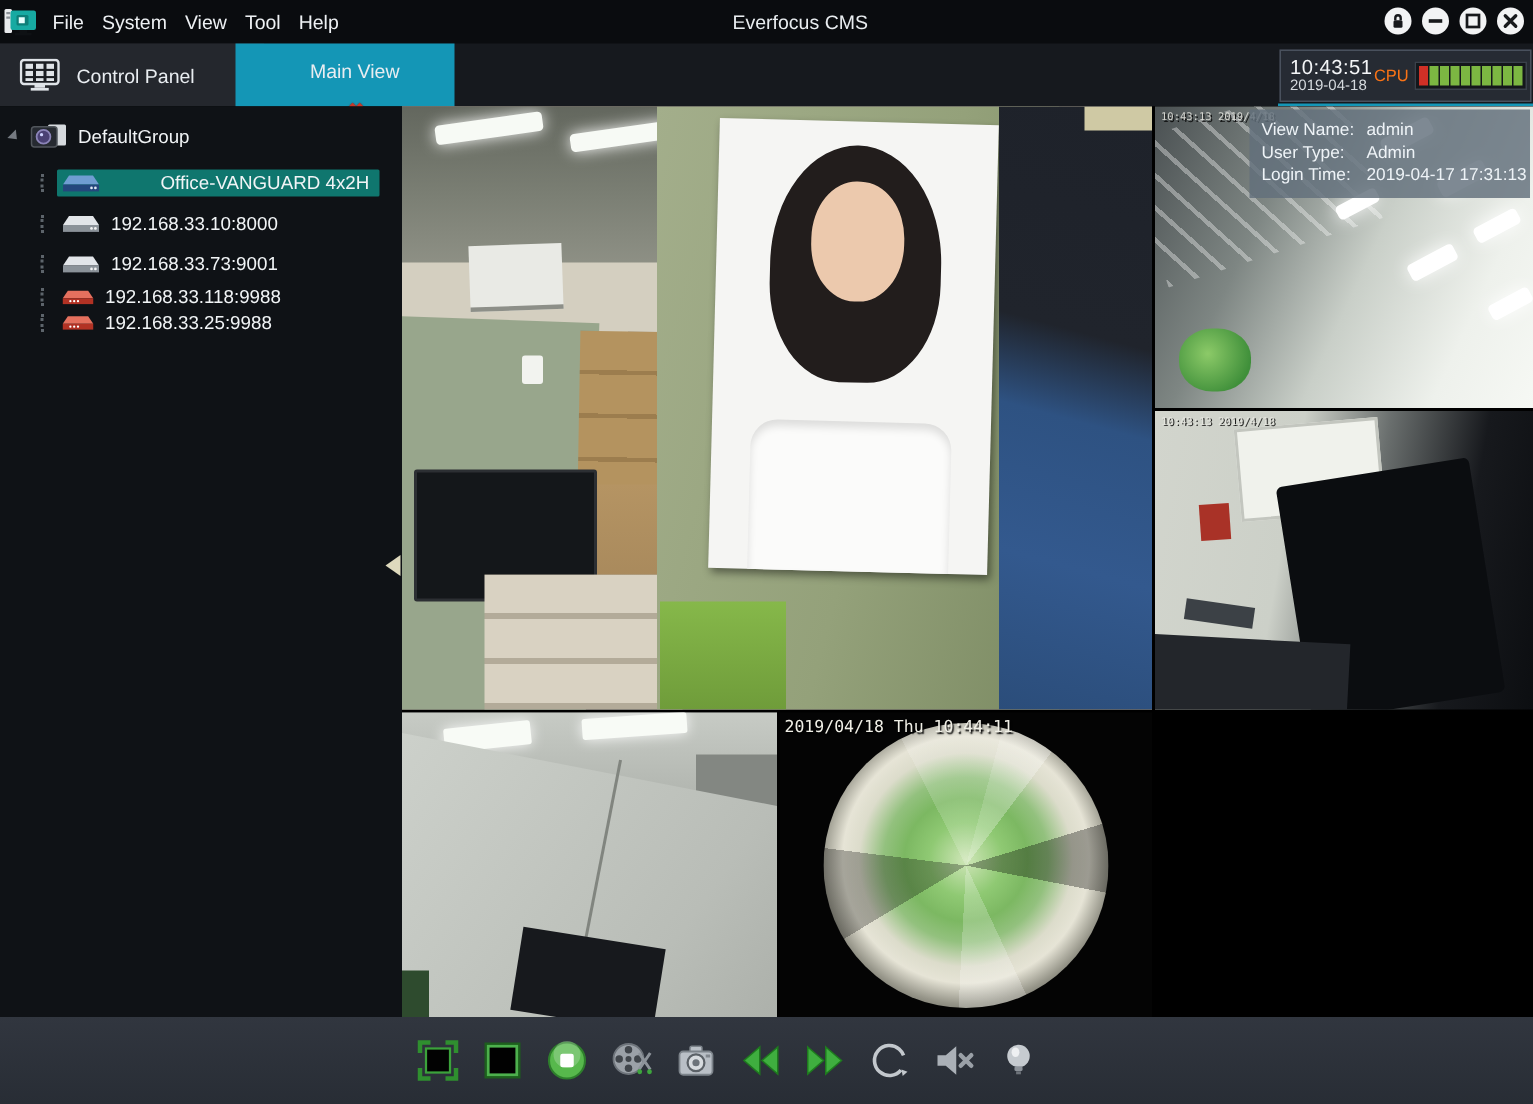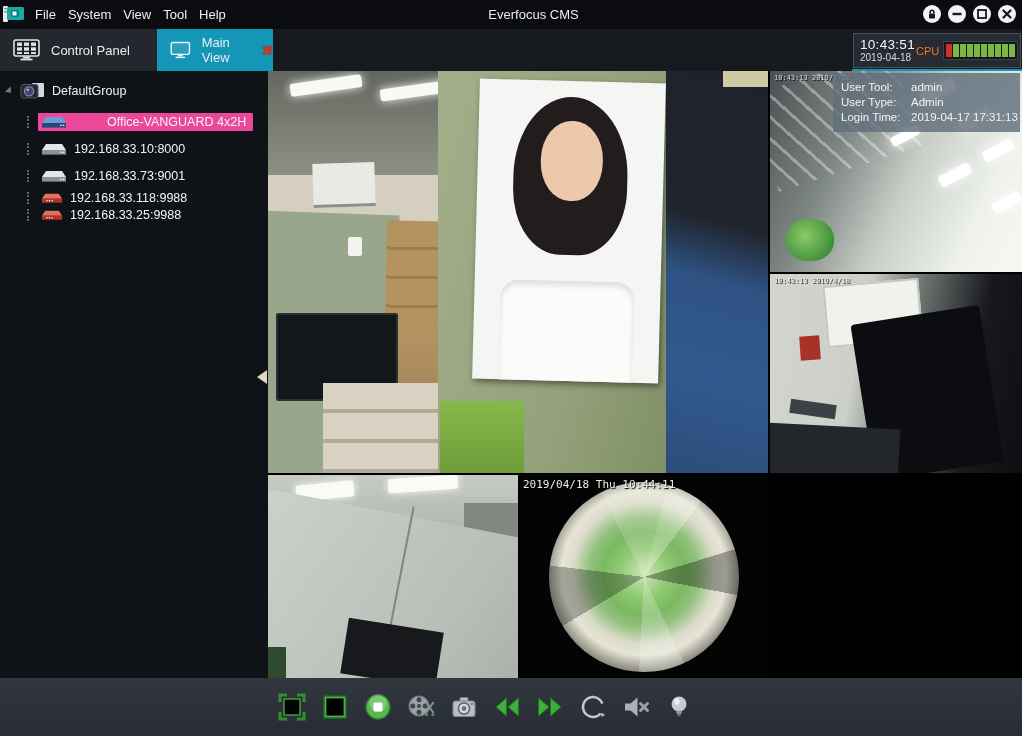--- a/index.html
+++ b/index.html
@@ -16,21 +16,21 @@
               font-size:13px; color:#e9edf0;padding-left:45px; }
   .winctrls { position:absolute; right:6px; top:5px; display:flex; gap:7px; }
   .wbtn { width:18px; height:18px; border-radius:50%; background:#f2f3f4;
           display:flex; align-items:center; justify-content:center; }
 
   
   .tabstrip { position:relative; height:42px; background:#16191e; }
   .tab { position:absolute; top:0; height:42px; display:flex; align-items:center;
          padding-left:13px; gap:11px; }
   .tab-cp { left:0; width:176px; background:#24272d; }
-  .tab-mv { left:157px; width:116px; background:#1496b6; }
+  .tab-mv { left:157px; width:146px; background:#1496b6;flex-direction:column; }
   .tab-label { font-size:13px; color:#e9edf1; }
   .tab-close { font-size:13px; font-weight:bold; color:#c9382a; margin-left:2px;
                text-shadow:0 0 1px #7a1d12; }
   .status { position:absolute; right:1px; top:4px; width:168px; height:35px;
             background:#262b33; border:1px solid #49515d; display:flex;
             align-items:center; padding-left:6px; }
   .clockcol { display:flex; flex-direction:column; line-height:1; }
   .time { font-size:13.5px; color:#f3f5f7; letter-spacing:.3px; }
   .date { font-size:10px; color:#d6dbdf; margin-top:2px; }
   .cpulabel { font-size:11px; color:#f97316; margin-left:1px; }
@@ -44,21 +44,21 @@
   .content { position:relative; height:607px; background:#000; }
   .tree { position:absolute; left:0; top:0; width:268px; height:607px; background:#0f1216; }
   .group-row { display:flex; align-items:center; height:26px; margin:7px 0 0 7px; gap:7px; }
   .caret { width:0; height:0; border-left:5px solid #8e959c; border-top:4px solid transparent;
            border-bottom:4px solid transparent; transform:rotate(45deg); opacity:.8; }
   .tree-label { font-size:12.5px; color:#f1f4f6; white-space:nowrap; }
   .trow { display:flex; align-items:center; margin-left:27px; height:27px; }
   .trow.compact { height:17px; }
   .dots { width:2px; height:12px; border-left:2px dotted #5d646b; margin-right:9px; }
   .rowbox { display:flex; align-items:center; gap:7px; padding:2px 7px 2px 3px; border-radius:1px; }
-  .rowbox.sel { background:#ec4899;gap:40px; }
+  .rowbox.sel { background:#0f766e;gap:40px; }
   .collapse-handle { position:absolute; left:257px; top:299px; width:0; height:0;
         border-top:7px solid transparent; border-bottom:7px solid transparent;
         border-right:10px solid #ded9bd; }
 
   
   .grid { position:absolute; left:268px; top:0; width:903px; height:607px; background:#000; }
   .tile { position:absolute; overflow:hidden; background:#000; }
   .sc { position:absolute; }
   #tA { left:0;   top:0;   width:500px; height:402px; background:#d3cec0; }
   #tB { left:502px; top:0;   width:252px; height:201px;
@@ -402,21 +402,21 @@
 
       <div class="tile" id="tE">
         <div class="sc e-circle"></div>
         <span class="e-ts">2019/04/18 Thu 10:44:11</span>
       </div>
 
       <div class="tile" id="tF"></div>
 
       <div class="user-overlay">
         <div class="uo-row">
-          <span class="uo-label">User Tool:</span>
+          <span class="uo-label">View Name:</span>
           <span class="uo-value">admin</span>
         </div>
         <div class="uo-row">
           <span class="uo-label">User Type:</span>
           <span class="uo-value">Admin</span>
         </div>
         <div class="uo-row">
           <span class="uo-label">Login Time:</span>
           <span class="uo-value">2019-04-17 17:31:13</span>
         </div>

